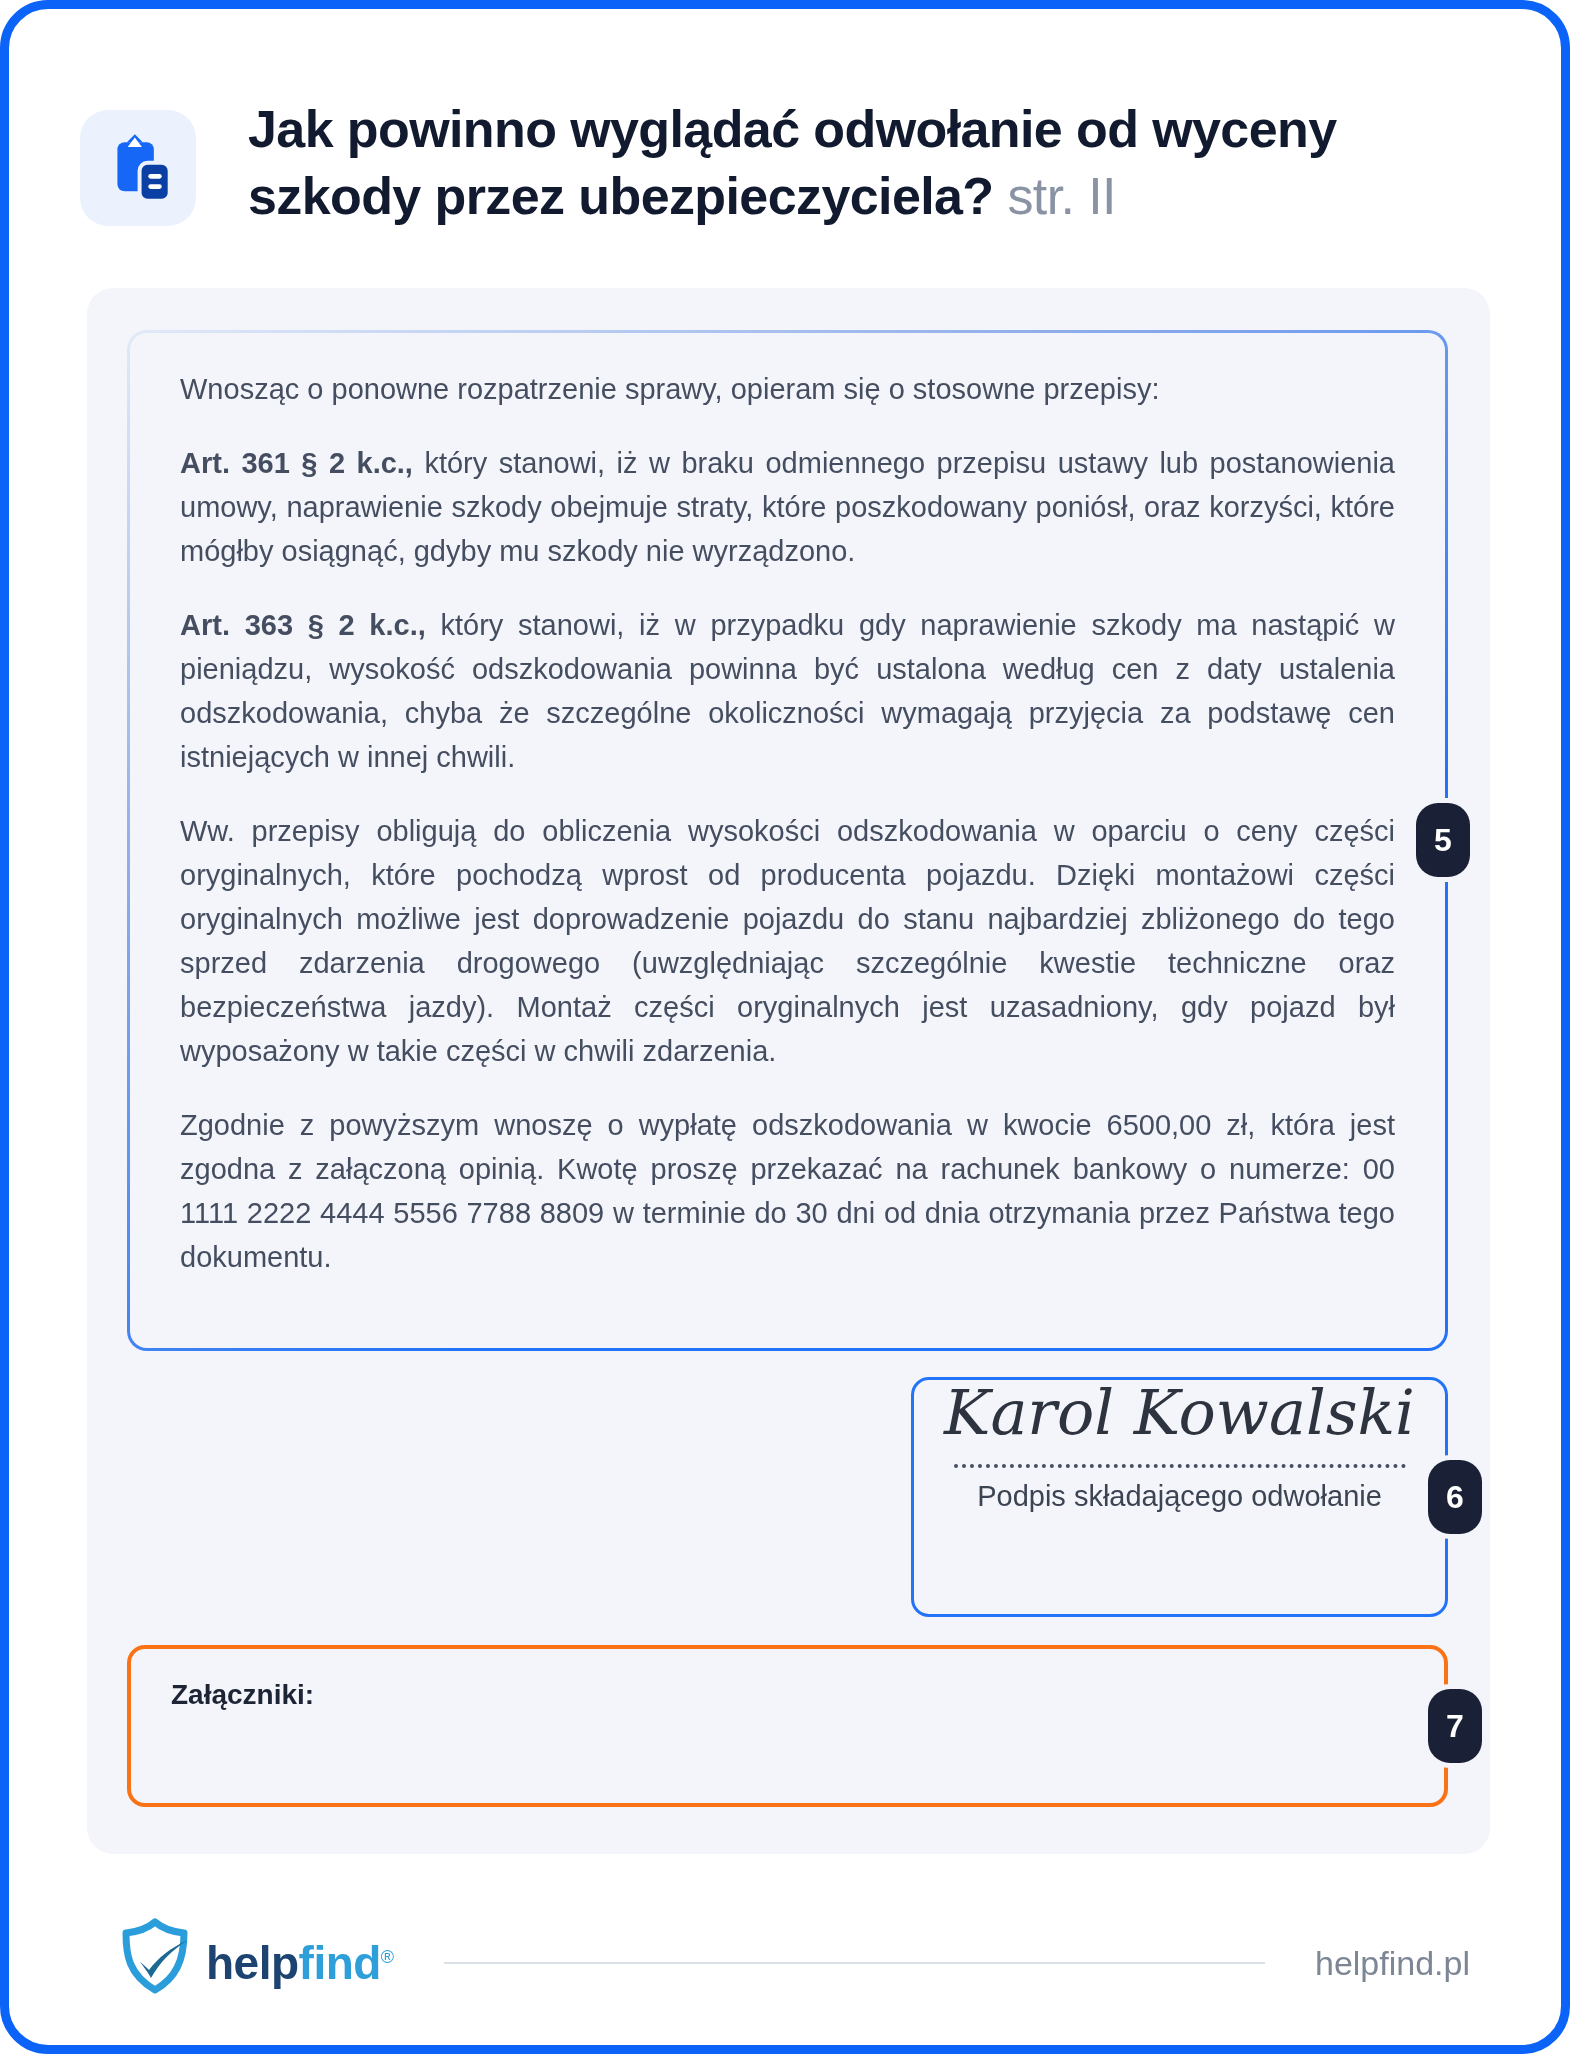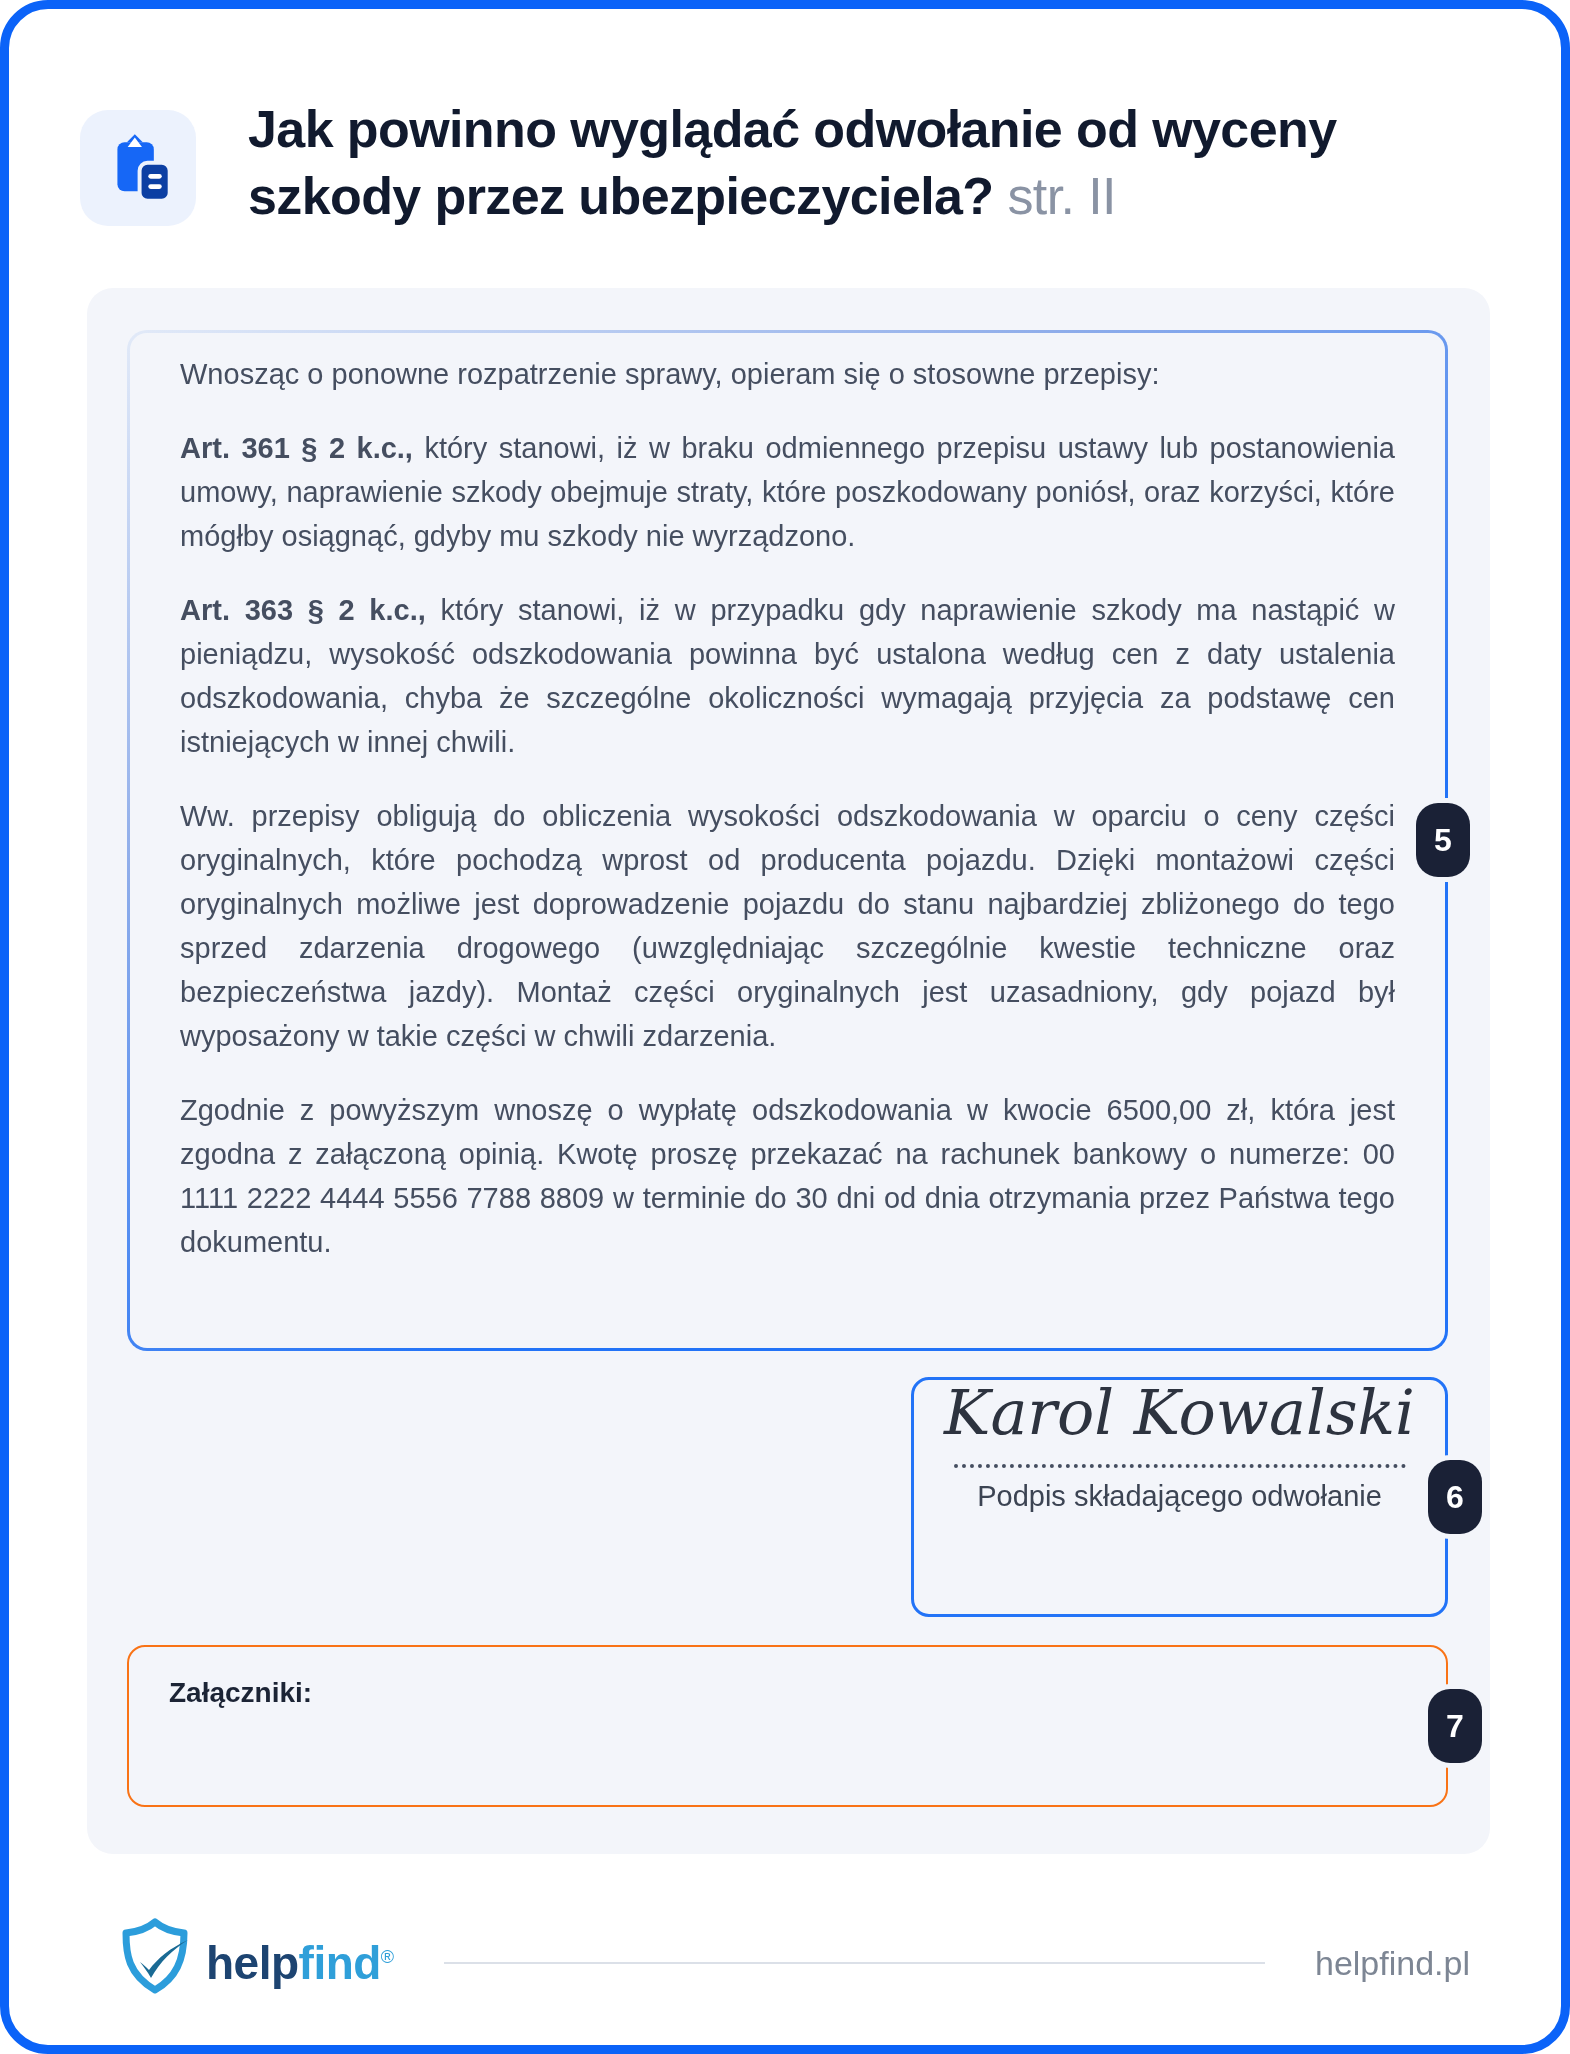--- a/index.html
+++ b/index.html
@@ -27,21 +27,21 @@
     background:#f3f5fa;border-radius:26px;
   }
   
   .doc-box{
     position:absolute;left:127px;top:330px;width:1321px;height:1021px;
     border-radius:20px;padding:3px;box-sizing:border-box;
     background:linear-gradient(150deg,#e2eaf8 0%,#8fadea 30%,#2273f7 68%);
   }
   .doc-box-inner{
     background:#f3f5fa;border-radius:17px;width:100%;height:100%;box-sizing:border-box;
-    padding:19px 50px 0 50px;overflow:hidden;
+    padding:34px 50px 0 50px;overflow:hidden;
   }
   .doc-box-inner p{
     margin:0 0 30px 0;font-size:29px;line-height:44px;color:#454e60;
     text-align:justify;
   }
   .doc-box-inner p .lead{font-weight:700;}
   
   .sig-box{
     position:absolute;left:911px;top:1377px;width:537px;height:240px;
     border:3px solid #2273f7;border-radius:18px;box-sizing:border-box;
@@ -49,21 +49,21 @@
   }
   .sig-name{
     font-family:cursive,"DejaVu Serif",serif;font-style:italic;
     font-size:62px;color:#2d333f;line-height:1;margin-top:2px;
   }
   .sig-dots{width:452px;border-bottom:4px dotted #454e60;margin:20px 0 12px 0;}
   .sig-caption{font-size:29px;color:#3c4453;}
   
   .att-box{
     position:absolute;left:127px;top:1645px;width:1321px;height:162px;
-    border:2px solid #f97316;border-radius:18px;box-sizing:border-box;
+    border:4px solid #f97316;border-radius:18px;box-sizing:border-box;
     padding:30px 40px 0 40px;
   }
   .att-title{font-size:28px;font-weight:700;color:#1c2435;margin:0 0 22px 0;}
   .att-items{font-size:30px;color:#454e60;margin:0;}
   
   .badge{
     position:absolute;width:54px;height:74px;border-radius:22px;background:#1a2136;
     color:#ffffff;font-size:32px;font-weight:700;display:flex;align-items:center;justify-content:center;
     box-shadow:0 0 0 5px #f3f5fa;
   }

